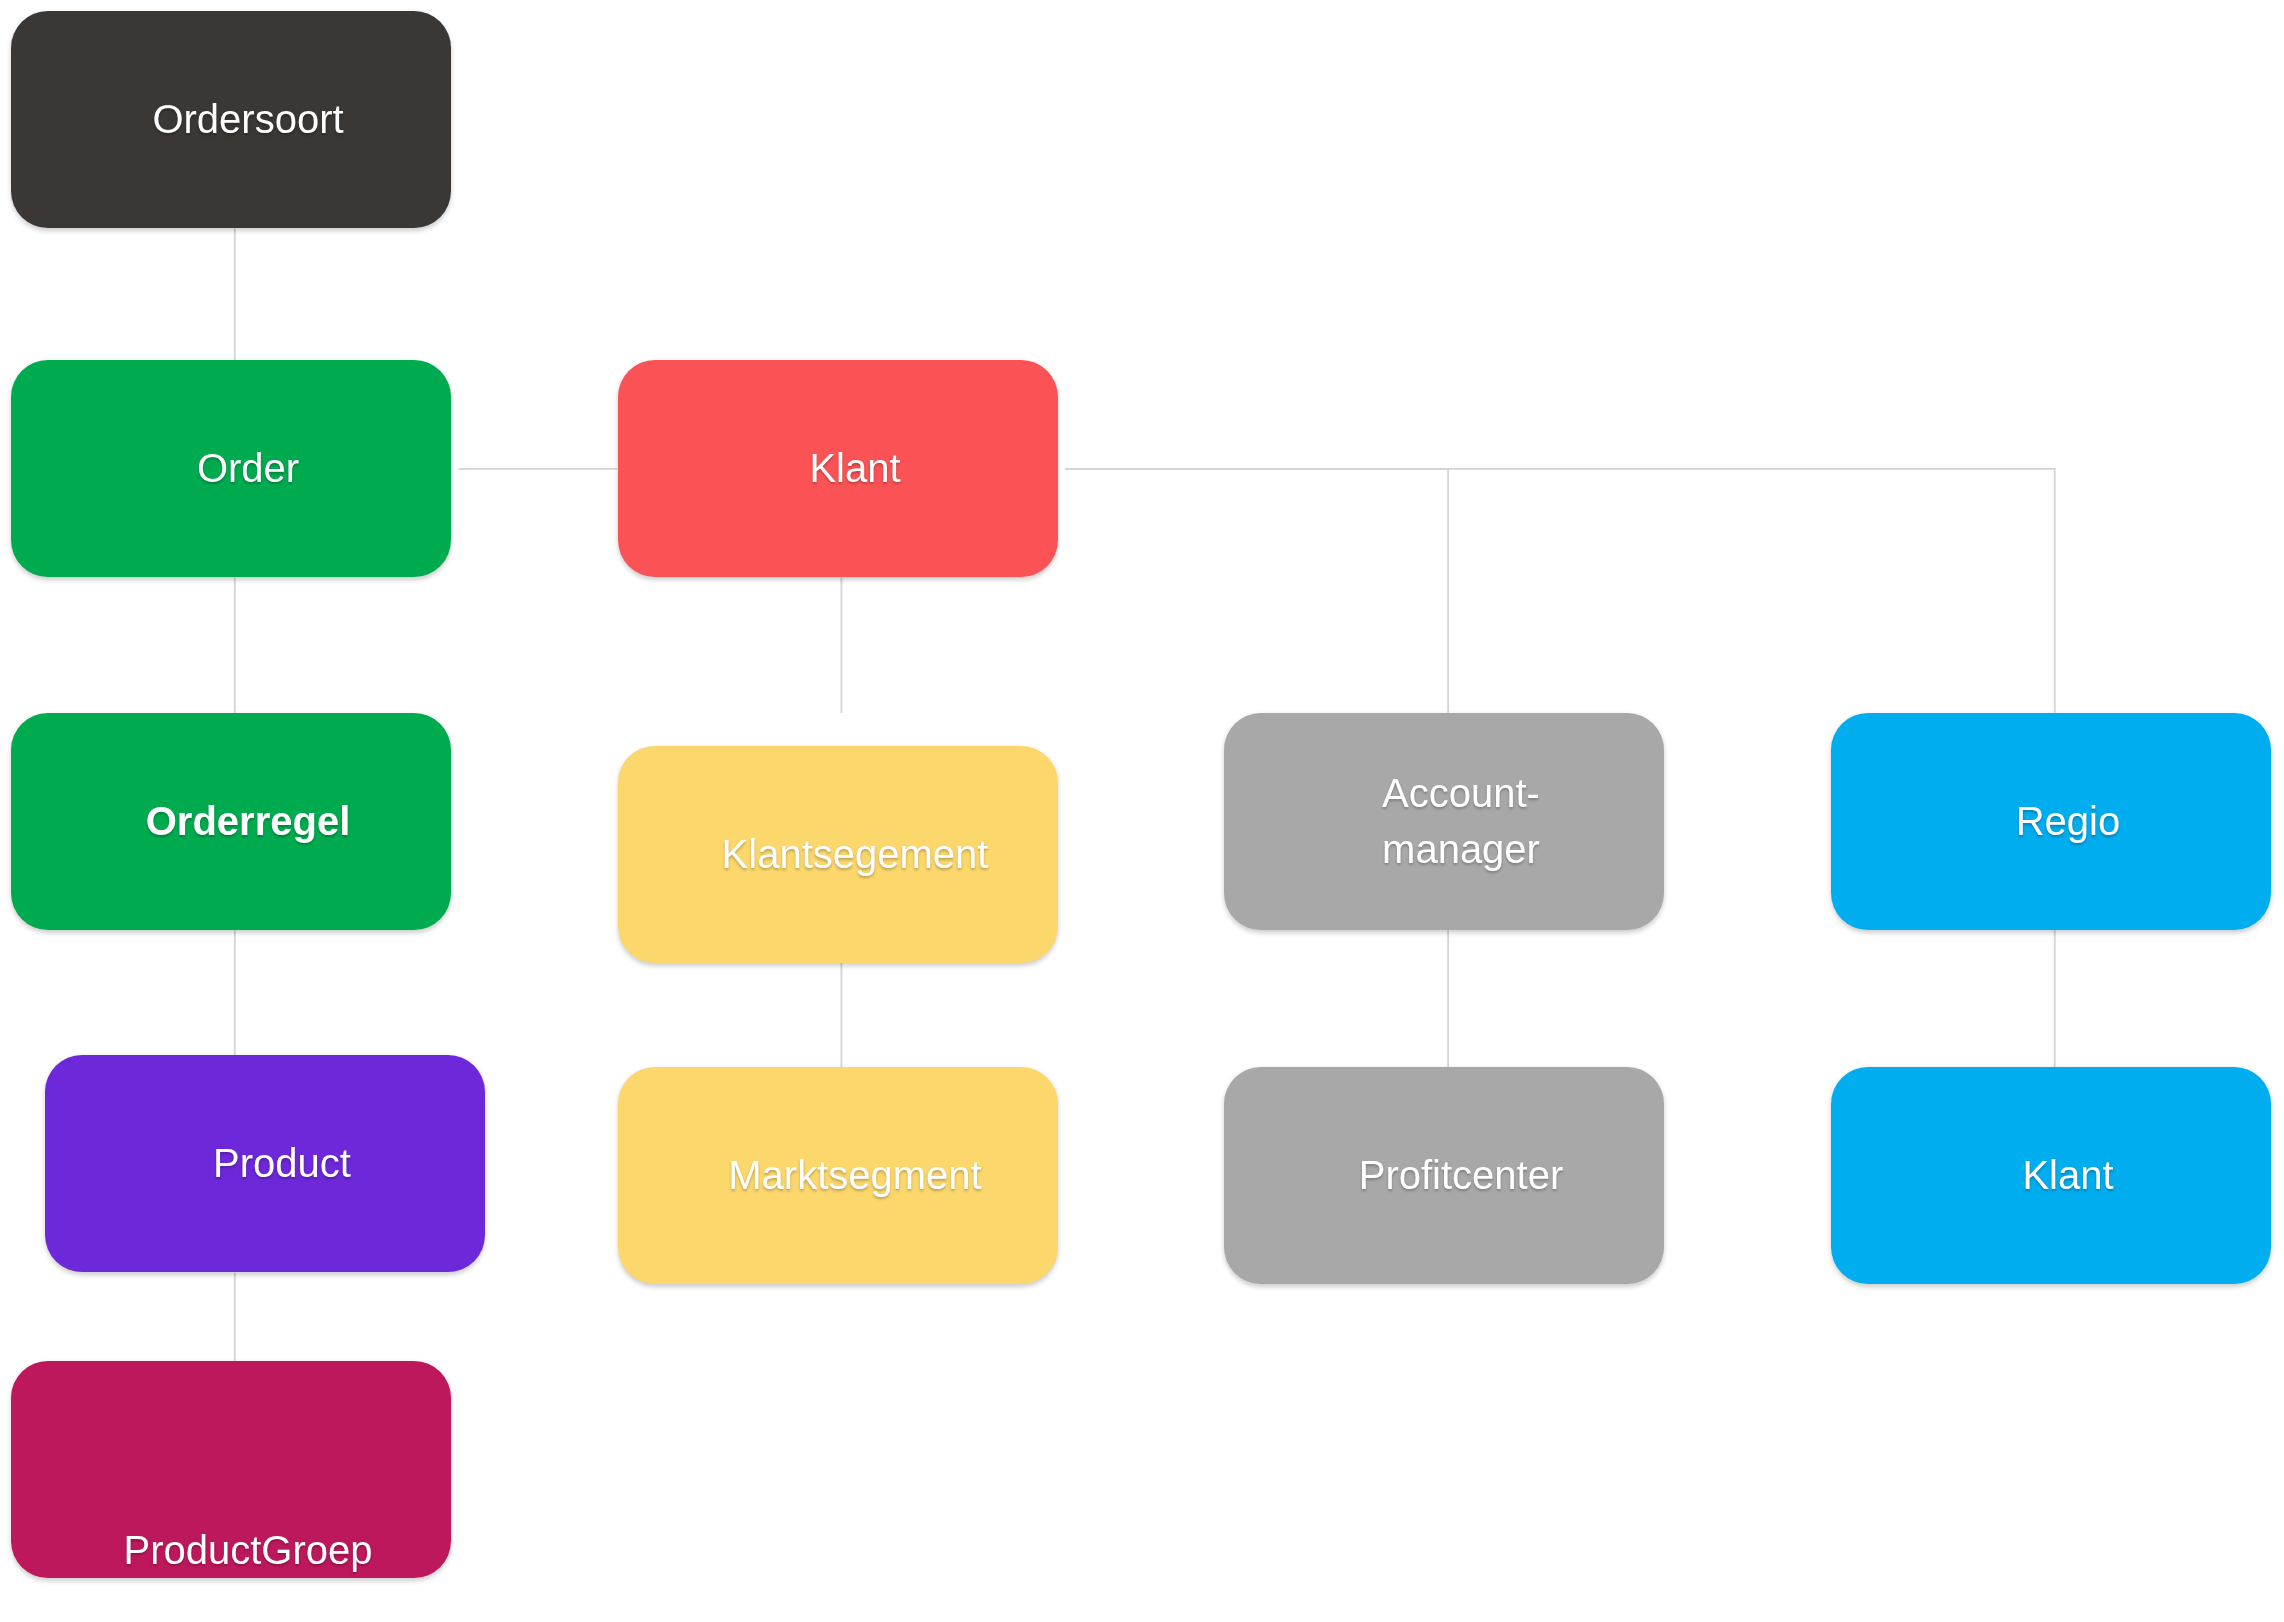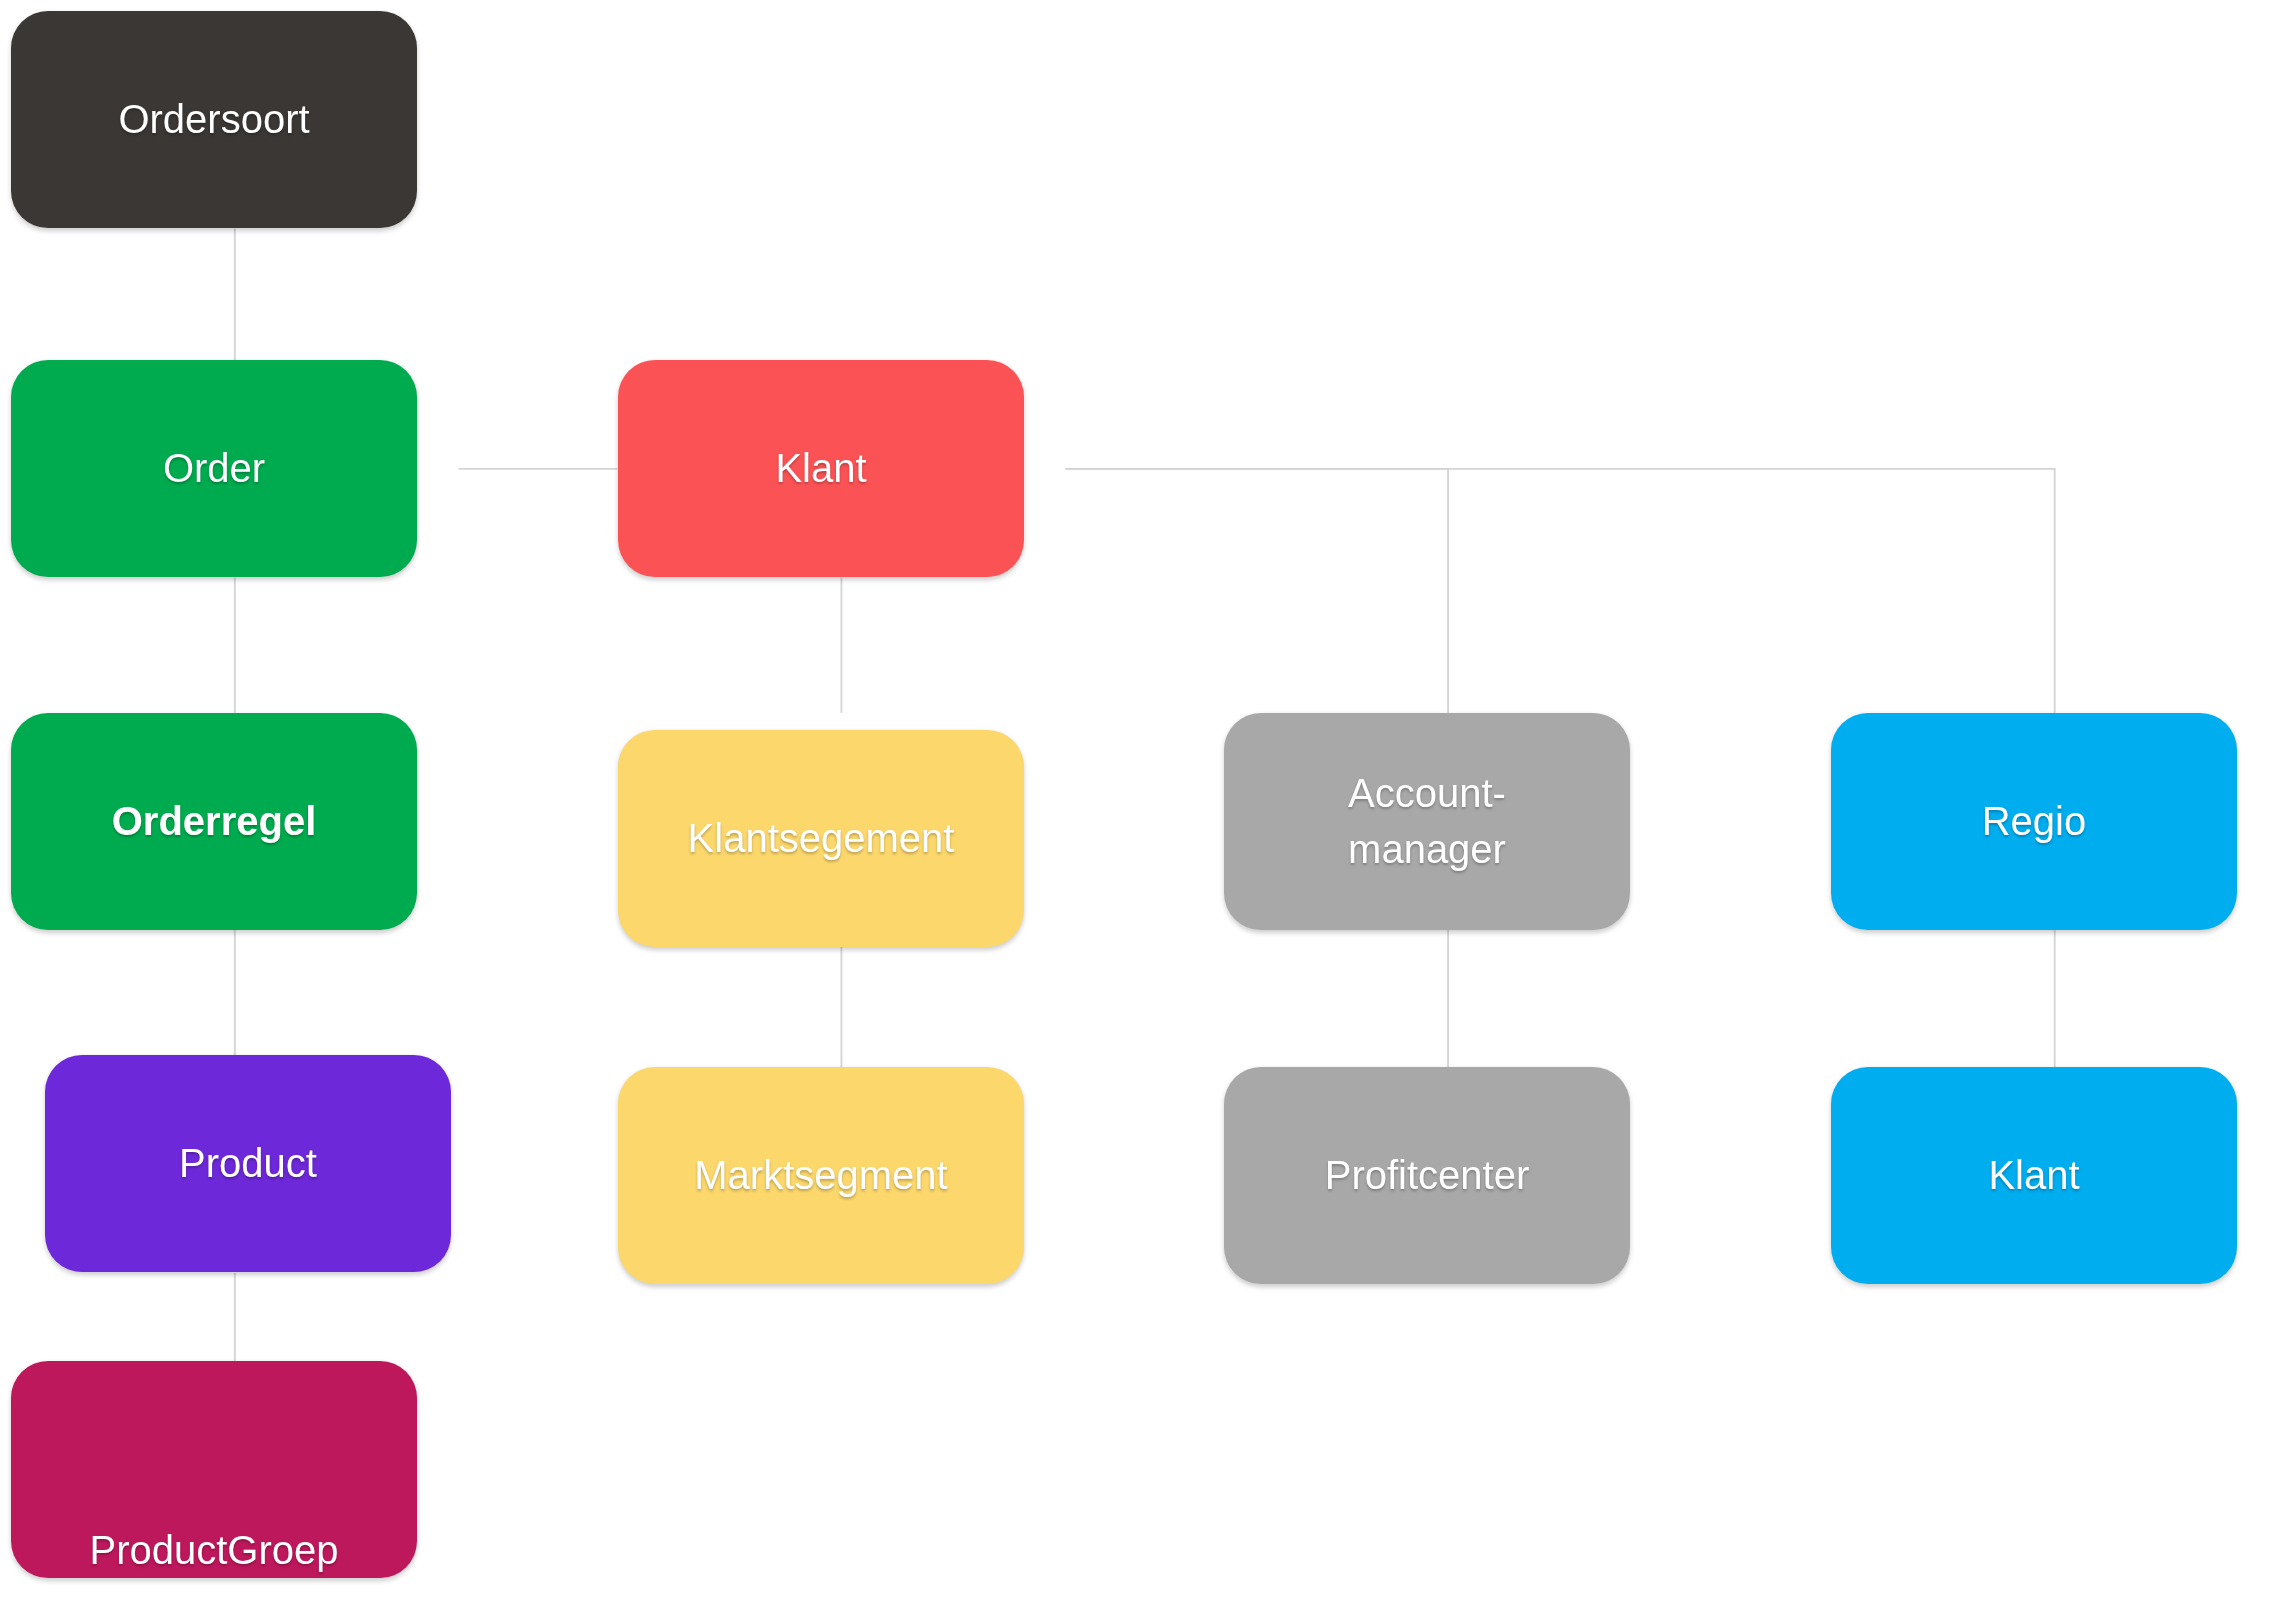--- a/index.html
+++ b/index.html
@@ -35,20 +35,21 @@
     display: flex;
     align-items: center;
     justify-content: center;
     text-align: center;
     color: var(--text, #FFFFFF);
     font-size: 40px;
     line-height: 1.38;
     white-space: pre-line;
     box-shadow: 0 2.7px 5.5px rgba(0,0,0,0.20);
     text-shadow: 0 1.8px 2.7px rgba(0,0,0,0.25);
+    padding-left: 34px;
   }
 </style>
 </head>
 <body>
 
 <div class="canvas">
   <svg id="edges" viewBox="0 0 2500 1776">
       <path d="M 257 250 L 257 394"></path>
       <path d="M 257 632 L 257 780"></path>
       <path d="M 257 1018 L 257 1155"></path>
@@ -59,21 +60,21 @@
       <path d="M 2249 1018 L 2249 1168"></path>
       <path d="M 502 513 L 676 513"></path>
       <path d="M 1166 513 L 1585 513 L 1585 780"></path>
       <path d="M 1166 513 L 2249 513 L 2249 780"></path>
     </svg>
   <div id="nodes">
       <div class="node" style="left: 11px; top: 11px; background: rgb(59, 55, 53);"><span>Ordersoort</span></div>
       <div class="node" style="left: 11px; top: 360px; background: rgb(0, 171, 79);"><span>Order</span></div>
       <div class="node" style="left: 618px; top: 360px; background: rgb(251, 83, 85);"><span>Klant</span></div>
       <div class="node" style="left: 11px; top: 713px; background: rgb(0, 171, 79); font-weight: bold;"><span>Orderregel</span></div>
-      <div class="node" style="left: 618px; top: 730px; background: rgb(251, 215, 108);"><span>Klantsegement</span></div>
+      <div class="node" style="left: 618px; top: 746px; background: rgb(251, 215, 108);"><span>Klantsegement</span></div>
       <div class="node" style="left: 1224px; top: 713px; background: rgb(168, 168, 168);"><span>Account-
 manager</span></div>
       <div class="node" style="left: 1831px; top: 713px; background: rgb(0, 173, 239);"><span>Regio</span></div>
       <div class="node" style="left: 11px; top: 1055px; background: #6d28d9; margin-left: 34px;"><span>Product</span></div>
       <div class="node" style="left: 618px; top: 1067px; background: rgb(251, 215, 108); text-align: center;"><span>Marktsegment</span></div>
       <div class="node" style="left: 1224px; top: 1067px; background: rgb(168, 168, 168);"><span>Profitcenter</span></div>
       <div class="node" style="left: 1831px; top: 1067px; background: rgb(0, 173, 239);"><span>Klant</span></div>
       <div class="node" style="left: 11px; top: 1361px; background: #be185d; align-items: flex-end;"><span>ProductGroep</span></div>
     </div>
 </div>

